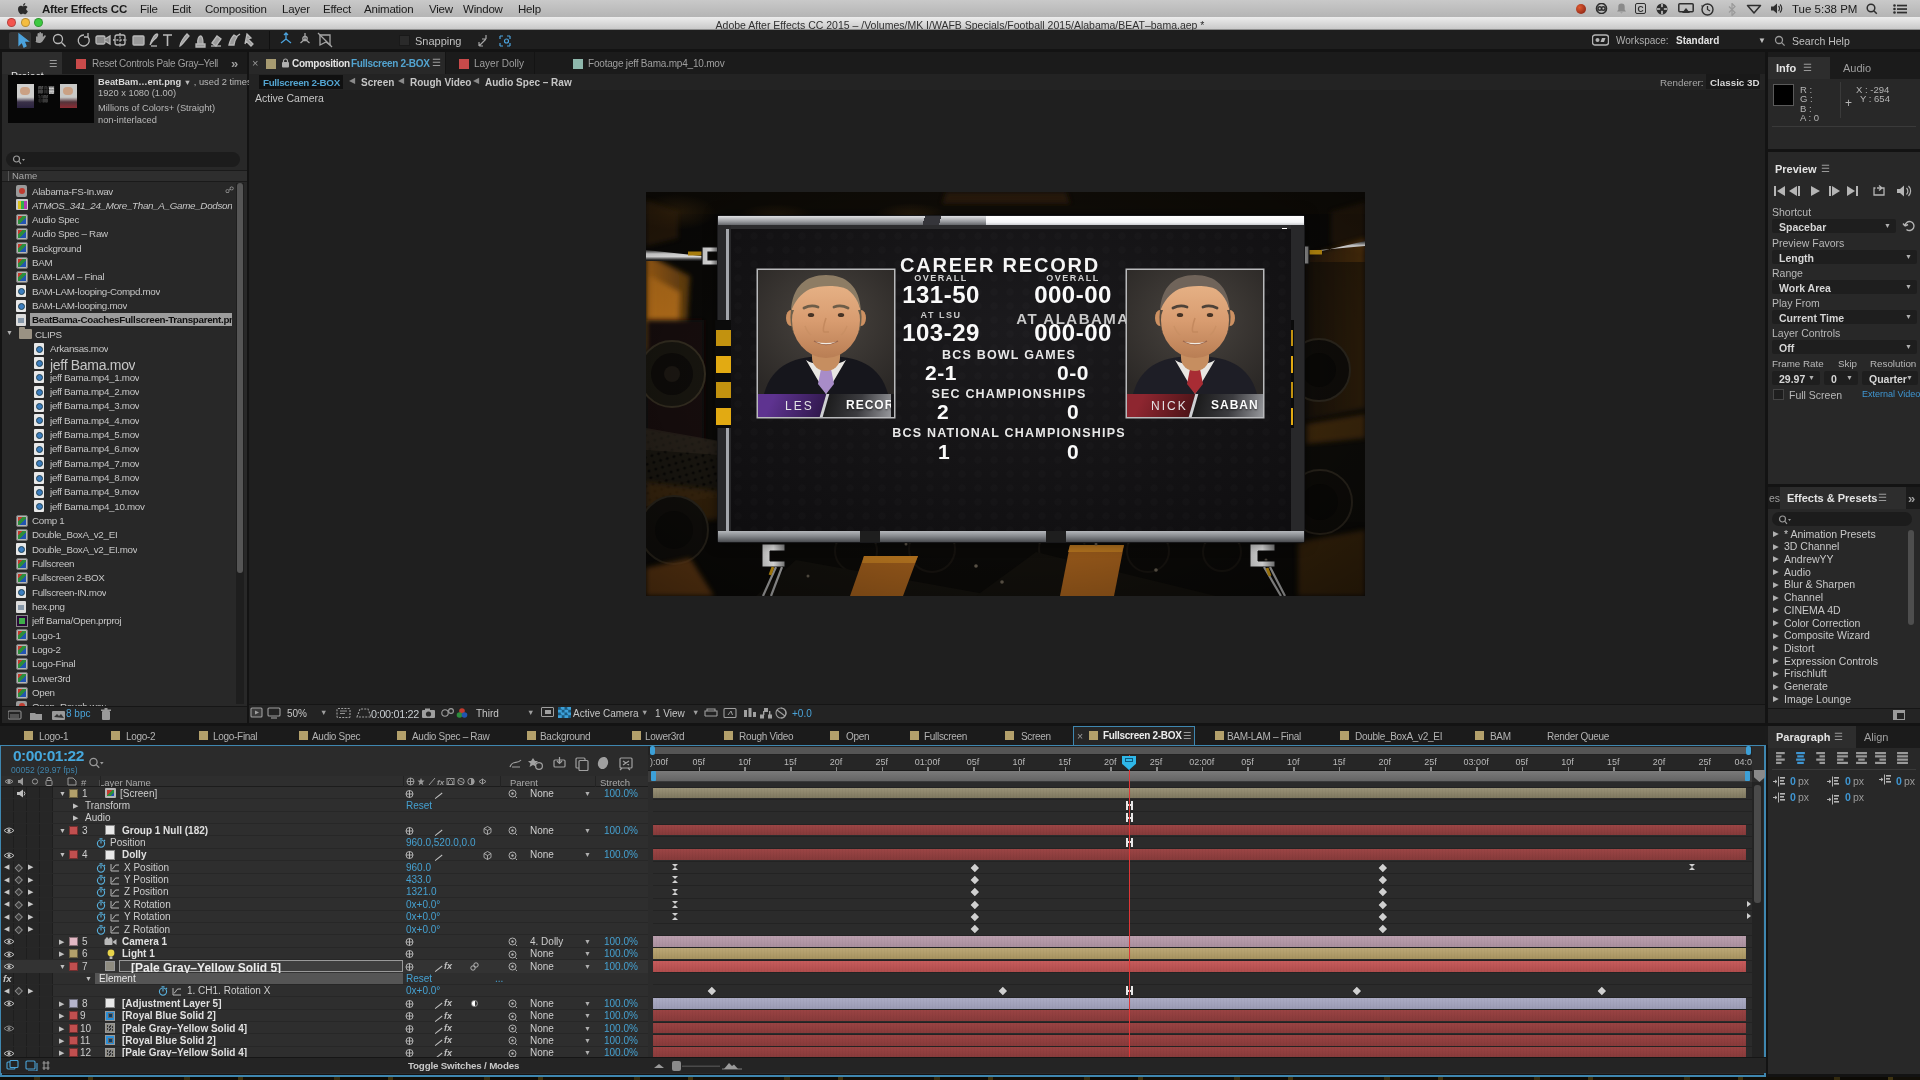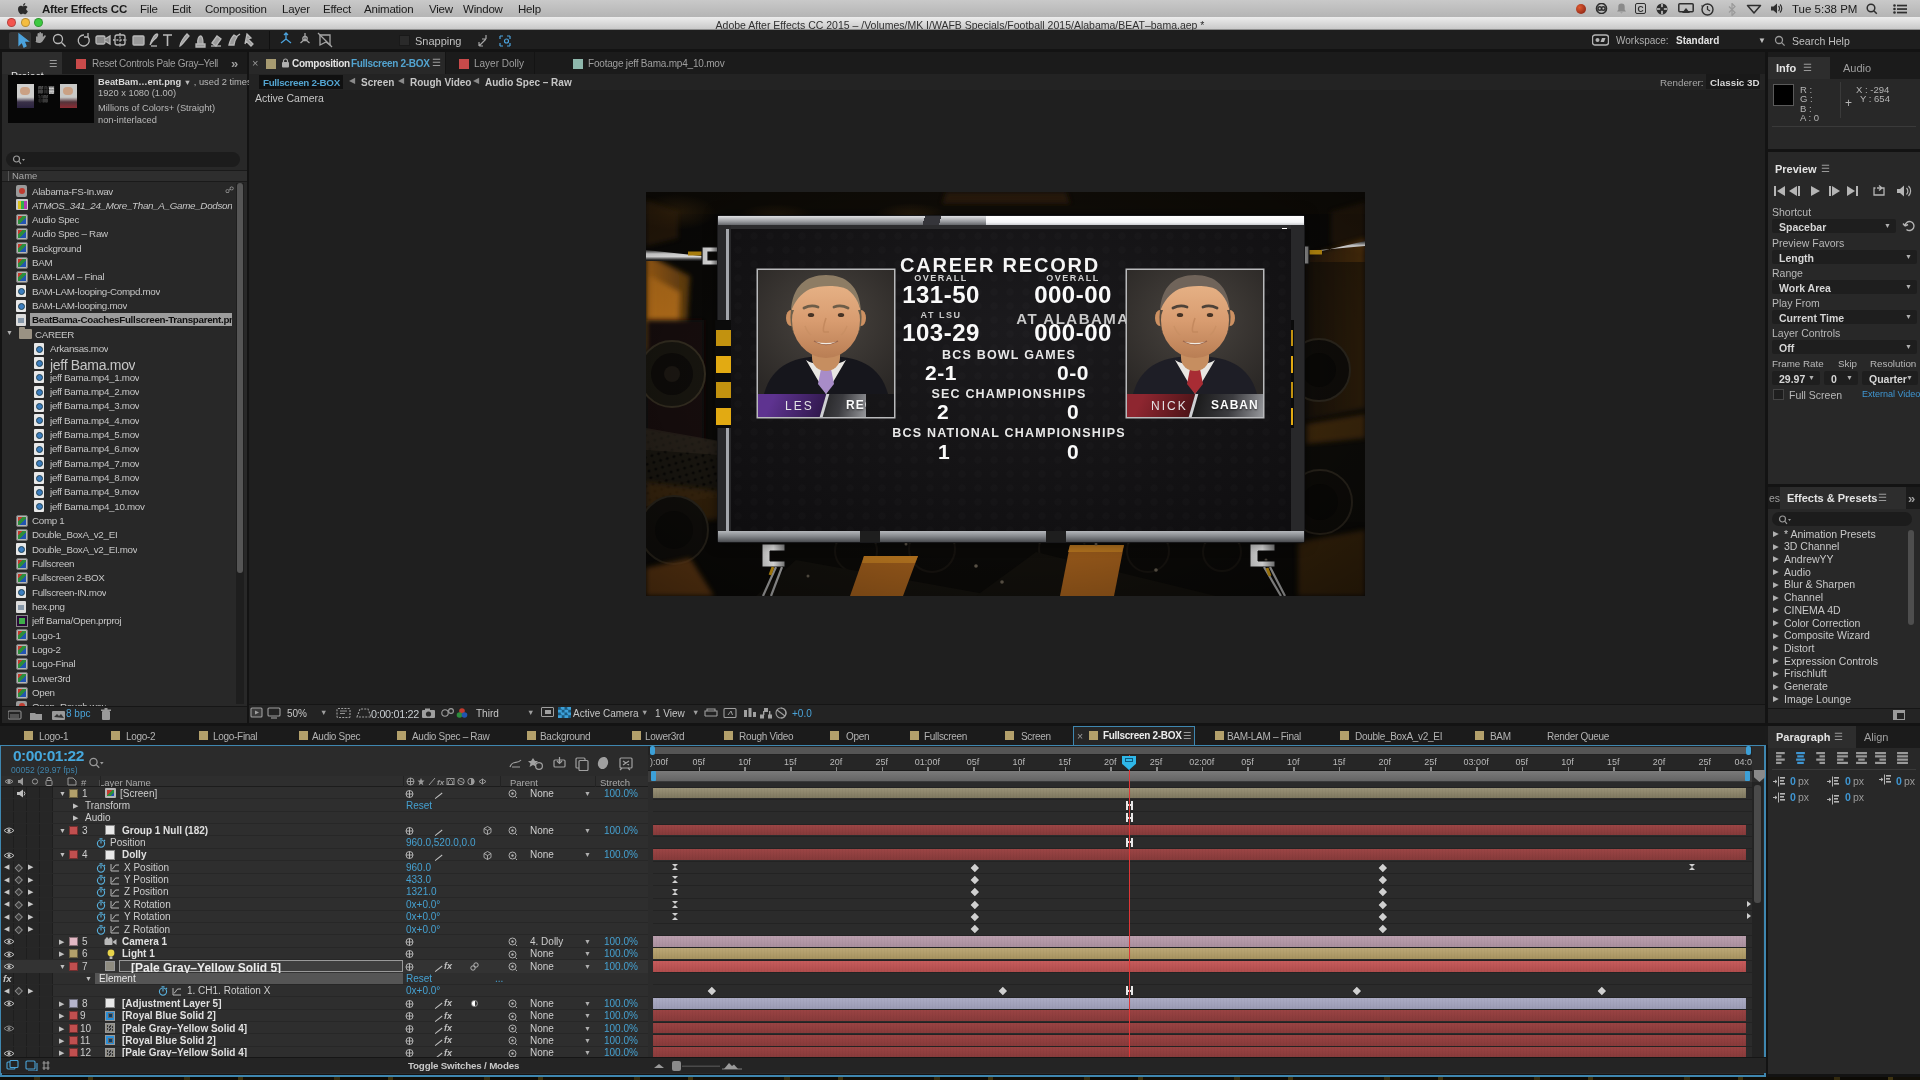--- a/index.html
+++ b/index.html
@@ -190,21 +190,21 @@
 <div class="a" style="left:16px;top:299.64px;width:10px;height:12px;background:#e8e8e8;border-radius:1px;"></div>
 <div class="a" style="left:18px;top:302.64px;width:7px;height:7px;border-radius:4px;background:#3c7ec0;border:0.5px solid #245;"></div>
 <div class="tx" style="left:32px;top:300.14px;font-size:9.8px;color:#c6c6c6;font-weight:400;letter-spacing:-0.3px;"><span style="display:inline-block;max-width:200px;overflow:hidden;">BAM-LAM-looping.mov</span></div>
 <div class="a" style="left:30px;top:312.97px;width:202px;height:13px;background:#9d9d9d;"></div>
 <div class="a" style="left:16px;top:313.97px;width:10px;height:12px;background:#dcdcdc;border-radius:1px;"></div>
 <div class="a" style="left:18px;top:317.97px;width:6px;height:5px;background:#8899aa;"></div>
 <div class="tx" style="left:32px;top:314.47px;font-size:9.8px;color:#101010;font-weight:700;letter-spacing:-0.3px;"><span style="display:inline-block;max-width:200px;overflow:hidden;">BeatBama-CoachesFullscreen-Transparent.png</span></div>
 <div class="tx" style="left:6px;top:329.3px;font-size:7px;color:#b0b0b0;font-weight:400;">▼</div>
 <div class="a" style="left:19px;top:329.3px;width:13px;height:10px;background:#9a9283;border-radius:1px;"></div>
 <div class="a" style="left:19px;top:327.3px;width:6px;height:3px;background:#9a9283;border-radius:1px 1px 0 0;"></div>
-<div class="tx" style="left:35px;top:328.8px;font-size:9.8px;color:#c6c6c6;font-weight:400;letter-spacing:-0.3px;"><span style="display:inline-block;max-width:197px;overflow:hidden;">CAREER</span></div>
+<div class="tx" style="left:35px;top:328.8px;font-size:9.8px;color:#c6c6c6;font-weight:400;letter-spacing:-0.3px;"><span style="display:inline-block;max-width:197px;overflow:hidden;">CLIPS</span></div>
 <div class="a" style="left:34px;top:342.63px;width:10px;height:12px;background:#e8e8e8;border-radius:1px;"></div>
 <div class="a" style="left:36px;top:345.63px;width:7px;height:7px;border-radius:4px;background:#3c7ec0;border:0.5px solid #245;"></div>
 <div class="tx" style="left:50px;top:343.13px;font-size:9.8px;color:#c6c6c6;font-weight:400;letter-spacing:-0.3px;"><span style="display:inline-block;max-width:182px;overflow:hidden;">Arkansas.mov</span></div>
 <div class="a" style="left:34px;top:356.96000000000004px;width:10px;height:12px;background:#e8e8e8;border-radius:1px;"></div>
 <div class="a" style="left:36px;top:359.96000000000004px;width:7px;height:7px;border-radius:4px;background:#3c7ec0;border:0.5px solid #245;"></div>
 <div class="tx" style="left:50px;top:357.46000000000004px;font-size:14px;color:#c6c6c6;font-weight:400;letter-spacing:-0.3px;"><span style="display:inline-block;max-width:182px;overflow:hidden;">jeff Bama.mov</span></div>
 <div class="a" style="left:34px;top:371.28999999999996px;width:10px;height:12px;background:#e8e8e8;border-radius:1px;"></div>
 <div class="a" style="left:36px;top:374.28999999999996px;width:7px;height:7px;border-radius:4px;background:#3c7ec0;border:0.5px solid #245;"></div>
 <div class="tx" style="left:50px;top:371.78999999999996px;font-size:9.8px;color:#c6c6c6;font-weight:400;letter-spacing:-0.3px;"><span style="display:inline-block;max-width:182px;overflow:hidden;">jeff Bama.mp4_1.mov</span></div>
 <div class="a" style="left:34px;top:385.62px;width:10px;height:12px;background:#e8e8e8;border-radius:1px;"></div>
@@ -488,21 +488,21 @@
 <path d="M33 42 C34 16 48 5 68 5 C88 5 102 16 103 42 C100 28 92 18 82 17 C73 15 60 16 52 19 C43 23 36 32 33 42 Z" fill="#8d7c64"></path>
 <path d="M33 40 q-2 14 3 24 q-4 -16 0 -24z M103 40 q2 14 -3 24 q4 -16 0 -24z" fill="#6e604c"></path>
 <path d="M46 38 q7 -3.5 14 -1 M76 37 q7 -2.5 14 1" stroke="#6e5d48" stroke-width="2.8" fill="none" stroke-linecap="round"></path>
 <ellipse cx="53" cy="45" rx="3.2" ry="2" fill="#463325"></ellipse>
 <ellipse cx="83" cy="45" rx="3.2" ry="2" fill="#463325"></ellipse>
 <path d="M68 48 q-4 12 -2 14 l5 0" stroke="#c4895e" stroke-width="1.6" fill="none"></path>
 <path d="M56 71 Q68 78 80 71" stroke="#9a644a" stroke-width="1.4" fill="none"></path>
 <path d="M57 71.5 Q68 77 79 71.5 Q68 74.5 57 71.5Z" fill="#f1ece4"></path>
 <path d="M47 56 q2 6 6 9 M89 56 q-2 6 -6 9" stroke="#c88f62" stroke-width="1.4" fill="none" opacity="0.7"></path>
 </svg>
-<div style="position:absolute;left:0;top:124px;width:108px;height:23px;background:linear-gradient(105deg,#141414 45%,#3c3c40 75%,#97989c);overflow:hidden;">
+<div style="position:absolute;left:0;top:124px;width:133px;height:23px;background:linear-gradient(105deg,#141414 45%,#3c3c40 75%,#97989c);overflow:hidden;">
 <div style="position:absolute;left:-10px;top:0;width:78px;height:23px;background:linear-gradient(100deg,#5e3390 30%,#31194e);transform:skewX(-16deg);border-right:3px solid #cfd0d3;"></div>
 <div style="position:absolute;left:27px;top:4.5px;font-size:12px;color:#e3e3e5;font-weight:400;letter-spacing:2px;">LES</div>
 <div style="position:absolute;left:88px;top:4px;font-size:12px;color:#fbfbfb;font-weight:700;letter-spacing:1px;text-shadow:0 1px 2px rgba(0,0,0,.6);">RECORD</div>
 </div>
     </div>
 <div class="a" style="left:481px;top:78px;width:136px;height:147px;box-shadow:0 0 0 1.5px #b9babc;">
 <svg width="136" height="124" viewBox="0 0 136 124" style="display:block">
 <defs>
 <radialGradient id="bgrb" cx="50%" cy="40%" r="70%">
             <stop offset="0%" stop-color="#4a4540"></stop>

